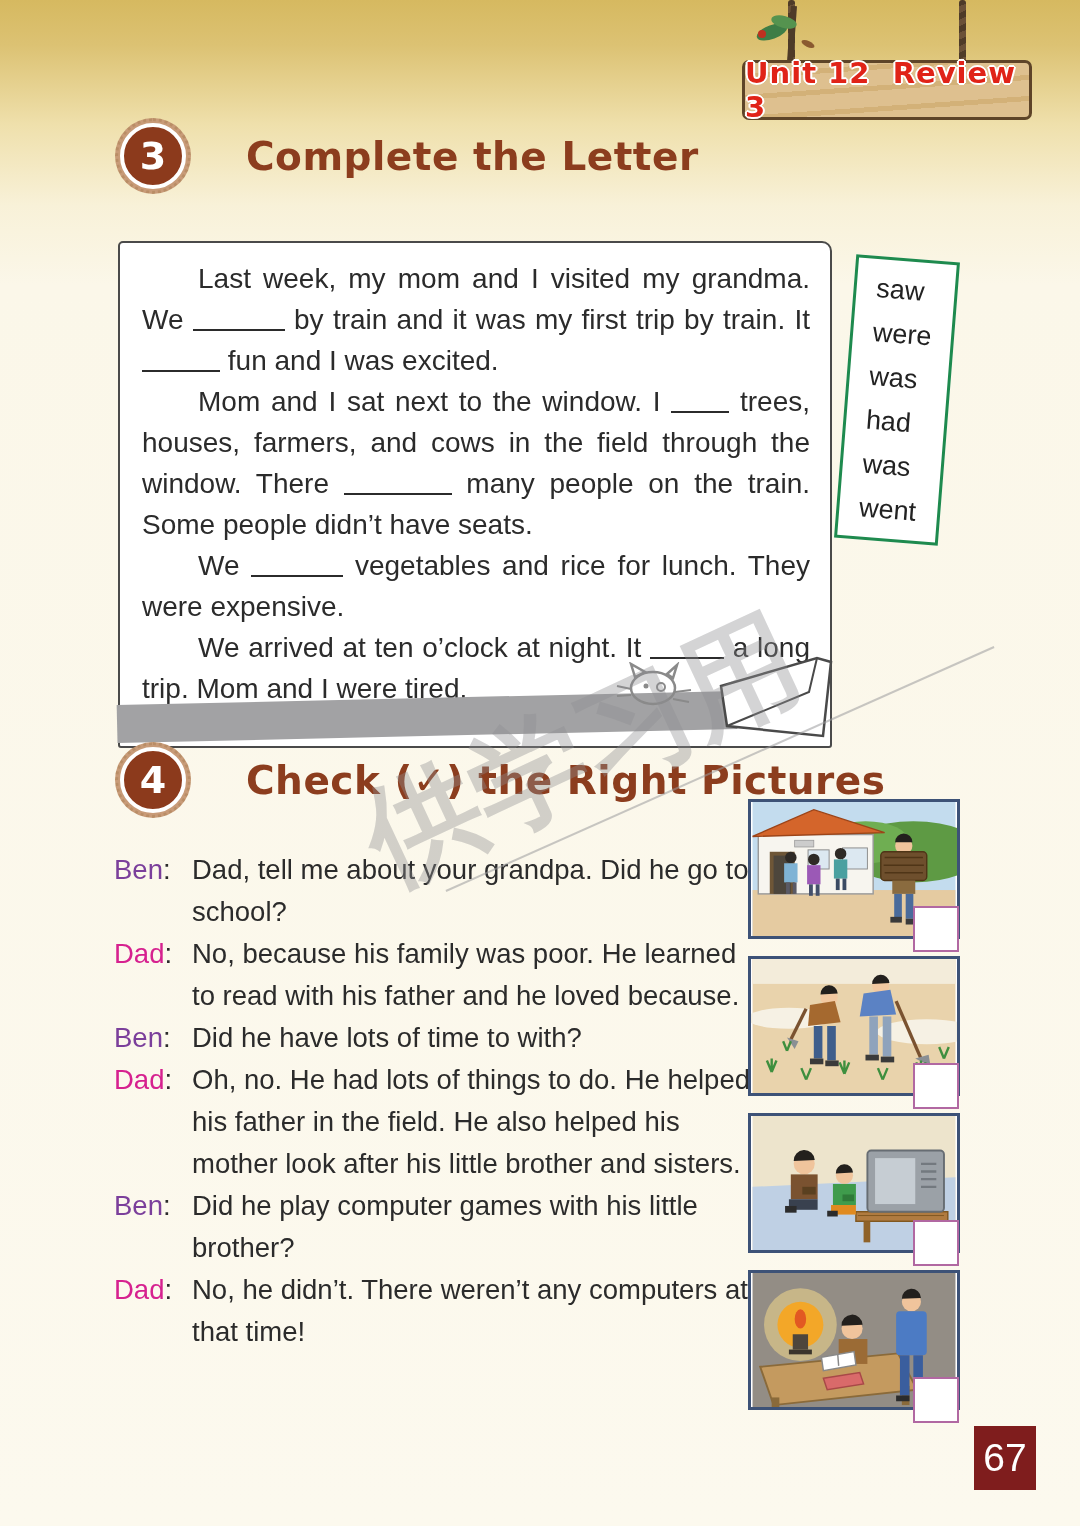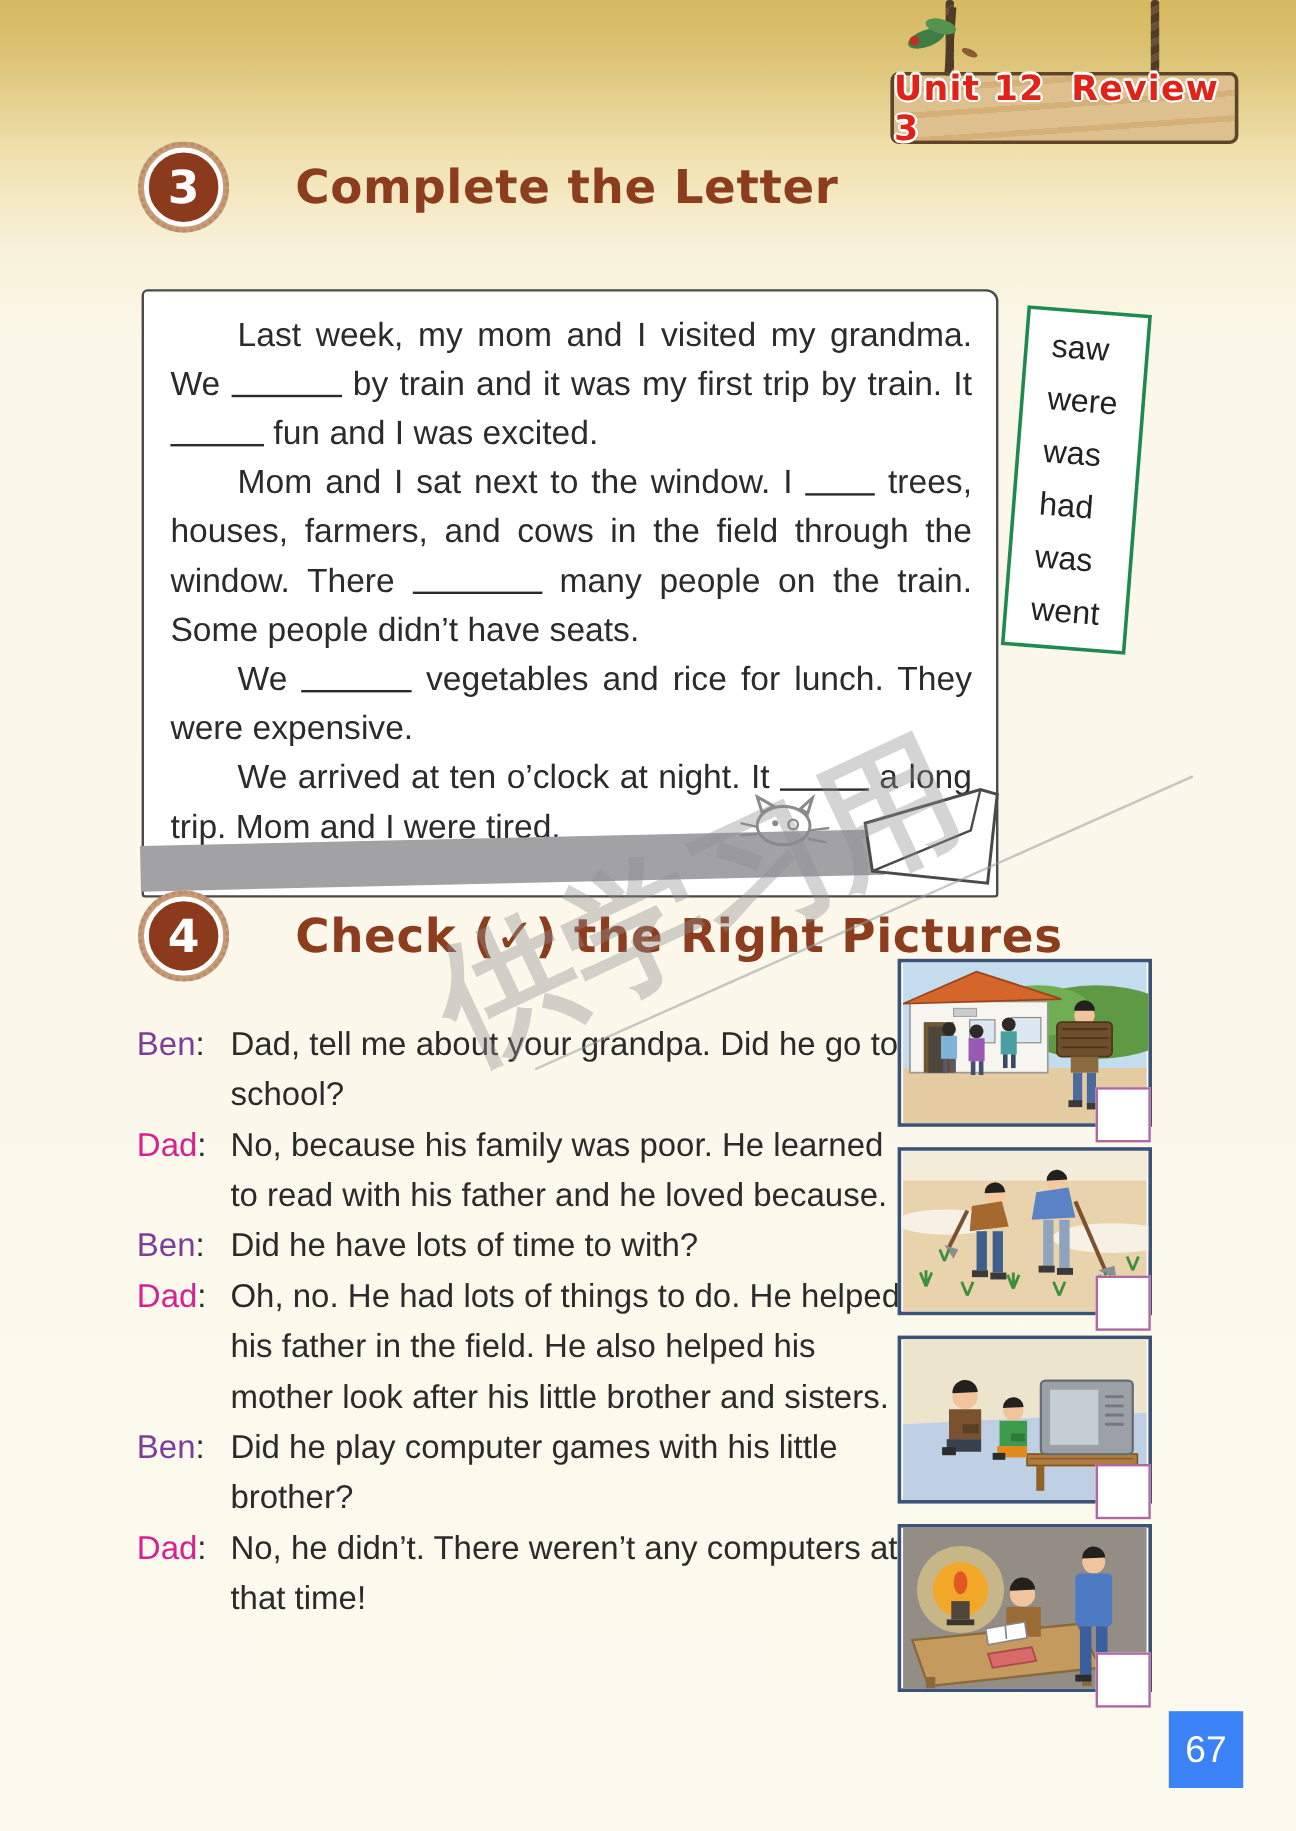--- a/index.html
+++ b/index.html
@@ -57,21 +57,21 @@
   .dialogue{position:absolute;left:112px;top:849px;width:648px;font-size:27.5px;line-height:42px;z-index:3;}
   .d-row{position:relative;padding-left:80px;}
   .d-label{position:absolute;left:2px;top:0;text-align:center;}
   .d-colon{color:#2b2b2b;}
   
   .pics{position:absolute;left:748px;top:799px;width:218px;z-index:3;}
   .pic-card{position:relative;width:212px;height:140px;box-sizing:border-box;border:3px solid #3D5277;background:#fff;margin-bottom:17px;}
   .pic-card svg{display:block;width:100%;height:100%;}
   .pic-check{position:absolute;right:-2px;bottom:-16px;width:46px;height:46px;box-sizing:border-box;background:#fff;border:2.5px solid #B168A2;z-index:5;}
   
-  .page-num{position:absolute;right:44px;bottom:36px;width:62px;height:64px;background:#3b82f6;color:#fff;font-size:31px;display:flex;align-items:center;justify-content:center;}
+  .page-num{position:absolute;right:44px;bottom:36px;width:62px;height:64px;background:#7f1d1d;color:#fff;font-size:39px;display:flex;align-items:center;justify-content:center;}
 </style>
 </head>
 <body>
 
 <div class="sign-group">
   <div class="rope l"></div>
   <div class="rope r"></div>
   <svg style="position:absolute;left:8px;top:4px;" width="90" height="62" viewBox="0 0 90 62">
     <path d="M44,2 L40,58" stroke="#4E3B28" stroke-width="6" fill="none"></path>
     <ellipse cx="22" cy="28" rx="16" ry="7" fill="#3E7D46" transform="rotate(-20 22 28)"></ellipse>

